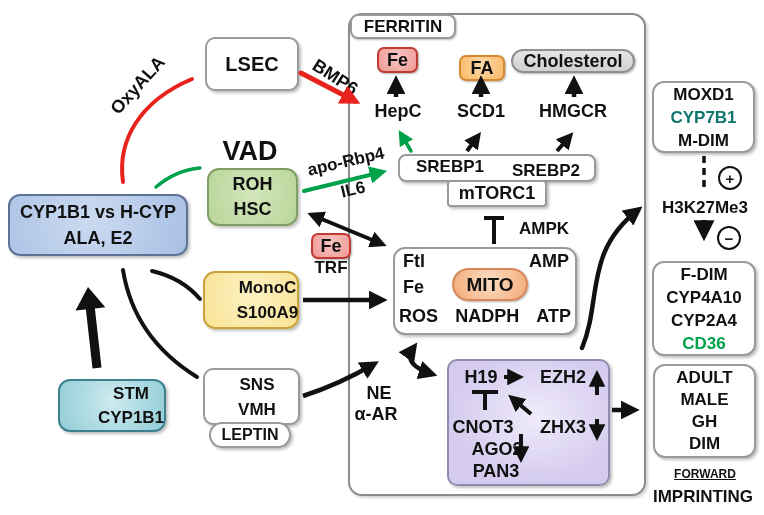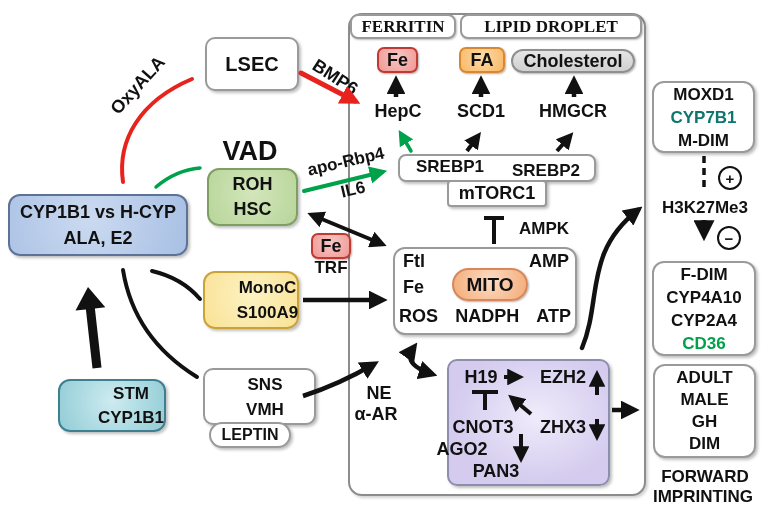--- a/index.html
+++ b/index.html
@@ -12,23 +12,23 @@
     background:#fff;box-shadow:2px 2px 3px rgba(0,0,0,.25);
     display:flex;flex-direction:column;align-items:center;justify-content:center;
     text-align:center;z-index:2;
   }
   .lbl{position:absolute;text-align:center;z-index:4;white-space:nowrap;}
   #main-panel{
     position:absolute;left:348px;top:13px;width:298px;height:483px;
     border:2.5px solid #8c8c8c;border-radius:14px;background:#fff;
     box-shadow:2px 2px 3px rgba(0,0,0,.18);z-index:1;box-sizing:border-box;
   }
-  .hdr{font-size:17px;border-radius:8px;box-shadow:1px 1px 2px rgba(0,0,0,.25);font-family:Liberation Serif, serif;}
+  .hdr{font-size:17px;border-radius:8px;box-shadow:1px 1px 2px rgba(0,0,0,.25);}
   .pill-red{background:radial-gradient(circle at 50% 35%,#f8c6c3,#ef9894);border:2.5px solid #c03a34;border-radius:7px;}
-  .pill-orange{background:radial-gradient(circle at 50% 35%,#fdd9a6,#f9b968);border:2.5px solid #d8882f;border-radius:7px;}
+  .pill-orange{background:radial-gradient(circle at 50% 35%,#fdd9a6,#f9b968);border:2.5px solid #d8882f;border-radius:7px;margin-top:8px;}
   .pill-grey{background:linear-gradient(#e5e5e5,#d0d0d0);border:2.5px solid #8f8f8f;border-radius:12px;}
   .blue-box{background:radial-gradient(circle at 45% 38%,#cbdaf0,#a8c0e4);border:2.5px solid #5d7296;border-radius:12px;}
   .green-box{background:radial-gradient(circle at 50% 42%,#d3e6ba,#b7d59a);border:2.5px solid #7f9e63;border-radius:12px;}
   .teal-box{background:radial-gradient(circle at 50% 40%,#cdebf0,#92ccd6);border:2.5px solid #3e7f90;border-radius:12px;}
   .yellow-box{background:radial-gradient(circle at 50% 40%,#fdf2c2,#f9e295);border:2.5px solid #c9a23a;border-radius:12px;padding-left:33px;}
   .purple-box{background:radial-gradient(ellipse at 55% 45%,#f0ebfb 0%,#d4cbee 70%);border:2.5px solid #8d8dad;border-radius:10px;}
   .mito-pill{background:radial-gradient(circle at 50% 35%,#fcdcc4,#f3ab76);border:2.5px solid #d8875c;border-radius:17px;}
   .red-text{color:#0f766e;}
   .green-text{color:#00a14b;}
   .sign-circle{
@@ -41,23 +41,20 @@
 </head>
 <body>
 
 <div id="canvas">
 
   <div id="main-panel"></div>
 
   <div class="box hdr" style="left:350px;top:14px;width:106px;height:25px;border-radius:8px;">
     <span>FERRITIN</span>
   </div>
-  <div class="box hdr" style="left:460px;top:14px;width:182px;height:25px;border-radius:8px;">
-    <span>LIPID DROPLET</span>
-  </div>
 
   <div class="box pill-red" style="left:377px;top:47px;width:41px;height:26px;font-size:18px;box-shadow:1px 1px 2px rgba(0,0,0,.3);">
     <span>Fe</span>
   </div>
   <div class="box pill-orange" style="left:459px;top:47px;width:46px;height:26px;font-size:18px;box-shadow:1px 1px 2px rgba(0,0,0,.3);">
     <span>FA</span>
   </div>
   <div class="box pill-grey" style="left:511px;top:49px;width:124px;height:24px;font-size:18px;box-shadow:1px 1px 2px rgba(0,0,0,.3);">
     <span>Cholesterol</span>
   </div>
@@ -92,21 +89,21 @@
     <span>ROS</span>
     <span>NADPH</span>
     <span>ATP</span>
   </div>
 
   <div class="box purple-box" style="left:447px;top:359px;width:163px;height:127px;"></div>
   <div class="lbl" style="left:460px;top:367px;width:42px;font-size:18px;">H19</div>
   <div class="lbl" style="left:535px;top:367px;width:56px;font-size:18px;">EZH2</div>
   <div class="lbl" style="left:449px;top:417px;width:68px;font-size:18px;">CNOT3</div>
   <div class="lbl" style="left:535px;top:417px;width:56px;font-size:18px;">ZHX3</div>
-  <div class="lbl" style="left:432px;top:439px;width:60px;font-size:18px;">AGO2</div>
+  <div class="lbl" style="left:467px;top:439px;width:60px;font-size:18px;">AGO2</div>
   <div class="lbl" style="left:453px;top:461px;width:58px;font-size:18px;margin-left:14px;">PAN3</div>
 
   <div class="box" style="left:205px;top:37px;width:94px;height:54px;font-size:20px;">
     <span>LSEC</span>
   </div>
 
   <div class="lbl" style="left:200px;top:136px;width:100px;font-size:27px;">VAD</div>
 
   <div class="box green-box" style="left:207px;top:168px;width:91px;height:58px;font-size:18px;line-height:25px;">
     <div>ROH</div>
@@ -121,21 +118,21 @@
   <div class="box teal-box" style="left:58px;top:379px;width:108px;height:53px;font-size:17px;line-height:24px;padding-left:38px;">
     <div>STM</div>
     <div>CYP1B1</div>
   </div>
 
   <div class="box yellow-box" style="left:203px;top:271px;width:96px;height:58px;font-size:17px;line-height:25px;">
     <div>MonoC</div>
     <div>S100A9</div>
   </div>
 
-  <div class="box" style="left:203px;top:368px;width:113px;height:57px;font-size:17px;line-height:25px;padding-left:11px;">
+  <div class="box" style="left:203px;top:368px;width:97px;height:57px;font-size:17px;line-height:25px;padding-left:11px;">
     <div>SNS</div>
     <div>VMH</div>
   </div>
   <div class="box" style="left:209px;top:422px;width:82px;height:26px;border-radius:13px;font-size:16px;">
     <span>LEPTIN</span>
   </div>
 
   <div class="lbl" style="left:92px;top:75px;width:92px;font-size:18px;transform:rotate(-48deg);">OxyALA</div>
   <div class="lbl" style="left:304px;top:67px;width:62px;font-size:18px;transform:rotate(33deg);">BMP6</div>
   <div class="lbl" style="left:299px;top:152px;width:94px;font-size:17px;transform:rotate(-13deg);">apo-Rbp4</div>
@@ -164,21 +161,21 @@
     <div class="green-text">CD36</div>
   </div>
 
   <div class="box" style="left:653px;top:364px;width:103px;height:94px;border-radius:12px;font-size:17px;line-height:22px;">
     <div>ADULT</div>
     <div>MALE</div>
     <div>GH</div>
     <div>DIM</div>
   </div>
 
-  <div class="lbl" style="left:646px;top:467px;width:118px;font-size:17px;">FORWARD</div>
+  <div class="lbl" style="left:646px;top:467px;width:118px;font-size:12px;text-decoration:underline;">FORWARD</div>
   <div class="lbl" style="left:642px;top:487px;width:122px;font-size:17px;">IMPRINTING</div>
 
   <svg id="wires" width="764" height="515" viewBox="0 0 764 515">
     <defs>
       <marker id="mB" viewBox="0 0 10 10" refX="7" refY="5" markerWidth="4.2" markerHeight="4.2" orient="auto-start-reverse">
         <path d="M0,0 L10,5 L0,10 z" fill="#111"></path>
       </marker>
       <marker id="mR" viewBox="0 0 10 10" refX="7" refY="5" markerWidth="4" markerHeight="4" orient="auto">
         <path d="M0,0 L10,5 L0,10 z" fill="#e8231d"></path>
       </marker>

